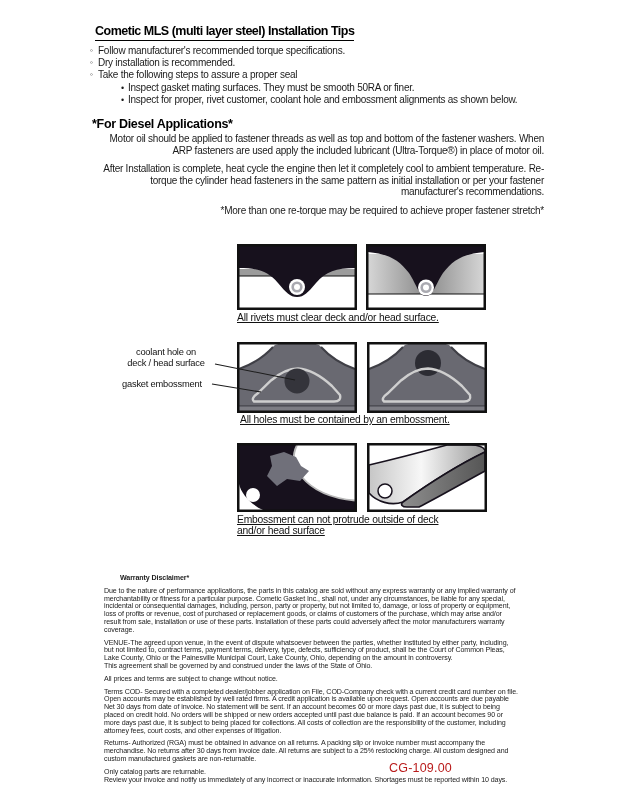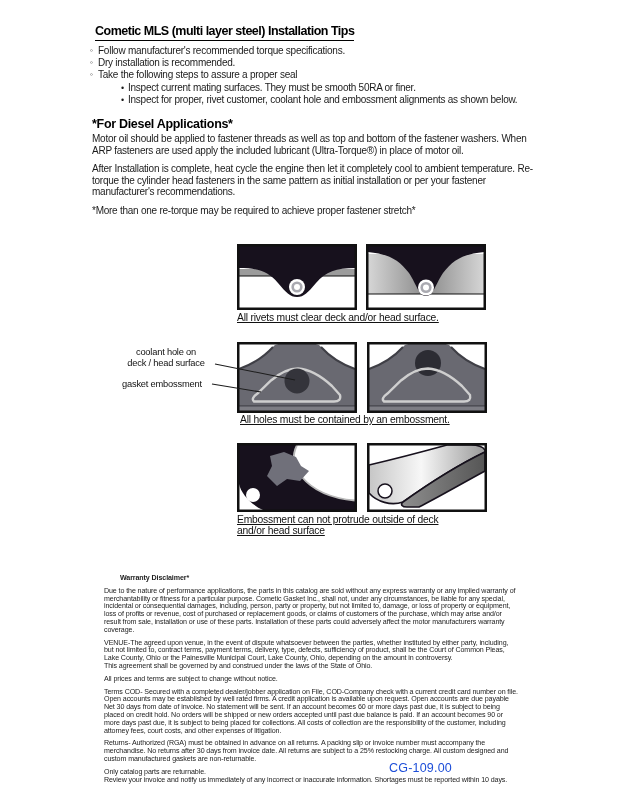--- a/index.html
+++ b/index.html
@@ -17,36 +17,36 @@
   .bullets { position:absolute; left:90px; top:45px; width:470px;
     font-size:10px; letter-spacing:-0.25px; line-height:12.2px; }
   .brow { display:flex; }
   .brow.sub { margin-left:31px; }
   .bmark { width:8px; flex:0 0 8px; font-size:8px; line-height:12.2px; }
   .brow.sub .bmark { font-size:9px; width:7px; flex-basis:7px; }
   
   .diesel-h { position:absolute; left:92px; top:117px; font-size:12.5px; font-weight:bold; letter-spacing:-0.3px; color:#000; }
   .diesel { position:absolute; left:92px; top:133px; width:452px;
     font-size:10px; letter-spacing:-0.25px; line-height:11.6px; }
-  .diesel p { margin:0 0 7px 0; }
+  .diesel p { margin:0 0 7px 0;text-align:right; }
   
   .figlabel { position:absolute; width:120px; text-align:center;
     font-size:13px; font-weight:600; letter-spacing:0px; color:#111;margin-top:32px; }
   .figbox { position:absolute; line-height:0; }
   .figcap { position:absolute; font-size:10.3px; font-weight:500; letter-spacing:-0.2px; color:#111; white-space:pre-line; line-height:11px;text-decoration:underline; }
   .callout { position:absolute; font-size:9.3px; letter-spacing:-0.2px; color:#111; line-height:10.5px; white-space:pre-line; }
   .callout.center { text-align:center; }
   .pointer-overlay { position:absolute; left:115px; top:340px; width:260px; height:70px; z-index:5; pointer-events:none; }
   
   .legal { position:absolute; left:104px; top:575px; width:415px;
     font-size:7.1px; letter-spacing:-0.1px; line-height:7.8px; color:#222; }
   .legal h4 { margin:0 0 5px 16px; font-size:7.1px; font-weight:bold; }
   .legal p { margin:0 0 5px 0; white-space:pre-line; }
   
-  .footer-code { position:absolute; left:389px; top:761px; font-size:12.5px; letter-spacing:0.2px; color:#1d4ed8; }
+  .footer-code { position:absolute; left:389px; top:761px; font-size:12.5px; letter-spacing:0.2px; color:#b91c1c; }
 </style>
 </head>
 <body>
 
 <div class="page">
 
   <div class="title">
     <span>Cometic MLS (multi layer steel) Installation Tips</span>
   </div>
 
@@ -58,21 +58,21 @@
     <div class="brow">
       <span class="bmark">◦</span>
       <span>Dry installation is recommended.</span>
     </div>
     <div class="brow">
       <span class="bmark">◦</span>
       <span>Take the following steps to assure a proper seal</span>
     </div>
     <div class="brow sub">
       <span class="bmark">•</span>
-      <span>Inspect current mating surfaces.  They must be smooth 50RA or finer.</span>
+      <span>Inspect gasket mating surfaces.  They must be smooth 50RA or finer.</span>
     </div>
     <div class="brow sub">
       <span class="bmark">•</span>
       <span>Inspect for proper, rivet customer, coolant hole and embossment alignments as shown below.</span>
     </div>
   </div>
 
   <div class="diesel-h">*For Diesel Applications*</div>
   <div class="diesel">
     <p>Motor oil should be applied to fastener threads as well as top and bottom of the fastener washers. When ARP fasteners are used apply the included lubricant (Ultra-Torque®) in place of motor oil.</p>

